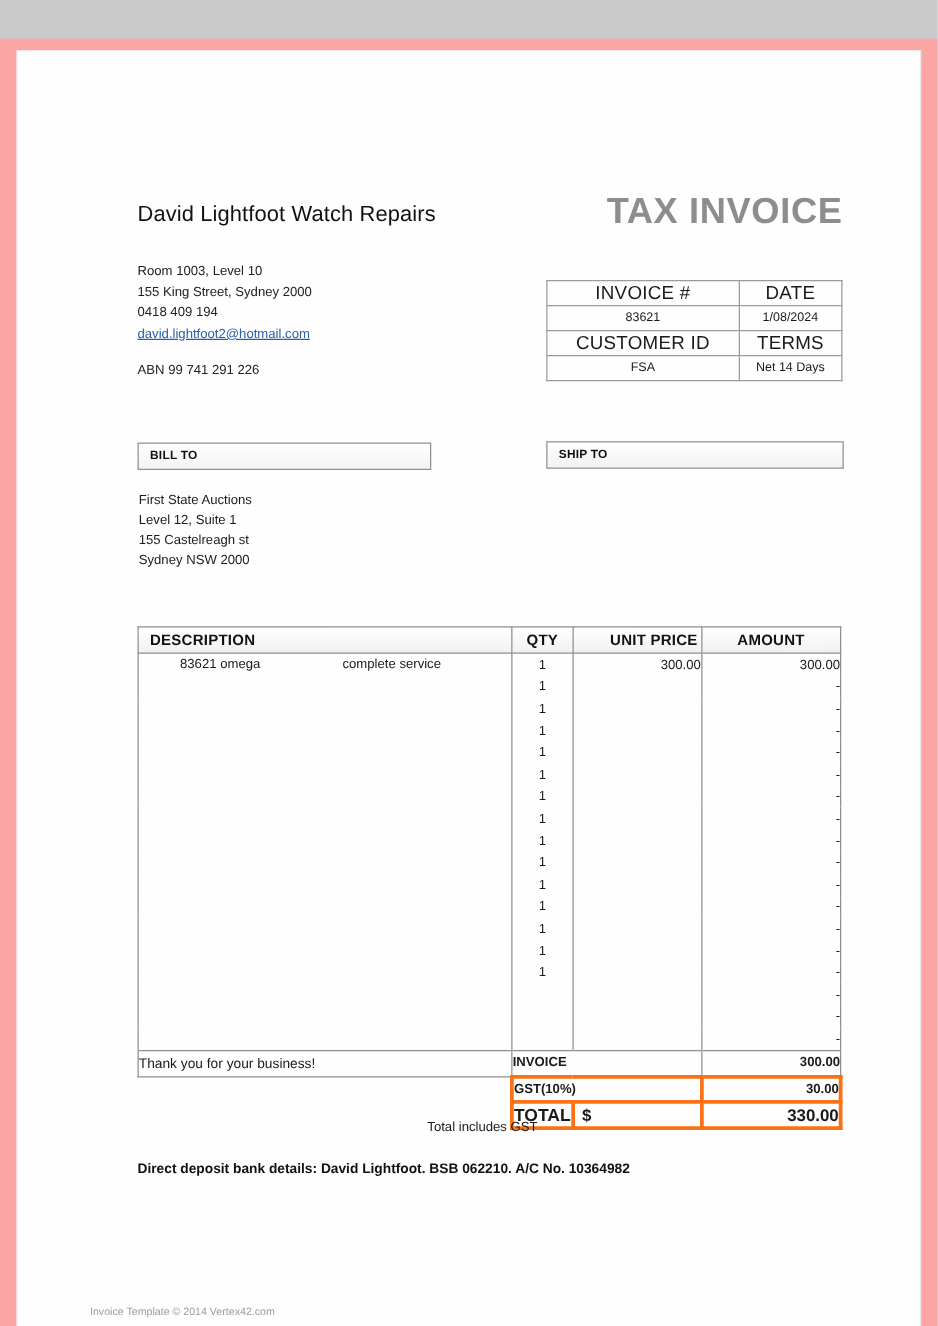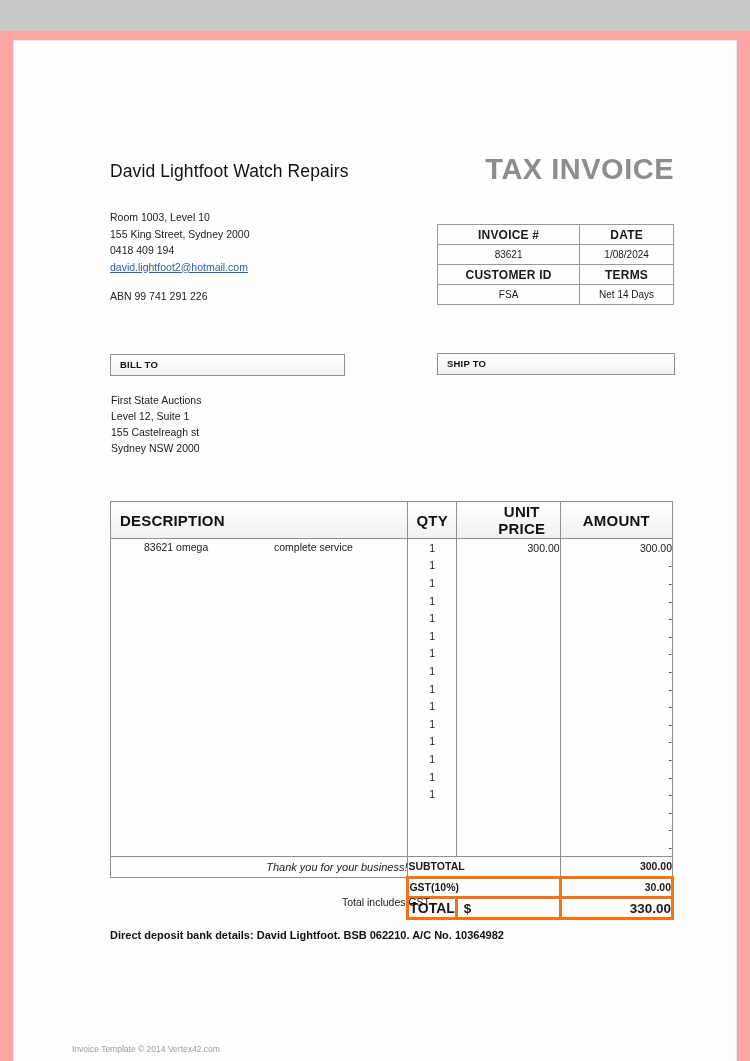--- a/index.html
+++ b/index.html
@@ -80,22 +80,22 @@
   }
   .meta td {
     border: 1px solid #9a9a9a;
     height: 19px;
     text-align: center;
     vertical-align: middle;
     color: #1a1a1a;
     padding: 0 2px;
   }
   .meta td.hd {
-    font-weight: bold;
-    font-size: 12px;
+    font-weight: normal;
+    font-size: 15px;
     letter-spacing: .2px;
   }
 
   
   .party-box {
     position: absolute;
     border: 1px solid #8f8f8f;
     height: 20px;
     background: linear-gradient(#ffffff, #f2f2f2);
   }
@@ -124,21 +124,21 @@
     position: absolute;
     left: 96px;
     top: 460px;
     width: 564px;
     border-collapse: collapse;
     font-size: 10.5px;
   }
   .items th {
     border: 1px solid #8f8f8f;
     background: linear-gradient(#ffffff, #f1f1f1);
-    font-size: 15px;
+    font-size: 12px;
     height: 18px;
     color: #111;
     letter-spacing: .2px;
   }
   .items th.desc { text-align: left; padding-left: 9px; width: 328px; }
   .items th.qty  { width: 29px; text-align: center; }
   .items th.unit { width: 80px; text-align: center; padding-left: 28px; }
   .items th.amt  { width: 119px; text-align: center; }
   .items td {
     border-left: 1px solid #8f8f8f;
@@ -164,22 +164,21 @@
   .cell-unit { text-align: right; padding-right: 6px; }
   .cell-amt  { text-align: right; padding-right: 6px; }
 
   
   .thanks-row td {
     border-top: 1px solid #8f8f8f;
     border-bottom: 1px solid #8f8f8f;
     height: 19px;
   }
   .thanks {
-    text-align: right;
-    font-style: italic;
+    text-align: left;
     font-size: 11px;
     color: #111;
   }
   .sum-label {
     font-weight: bold;
     font-size: 10.5px;
     padding-left: 8px;
     text-align: left;
   }
   .sum-value {
@@ -397,21 +396,21 @@
           <tr>
             <td class="cell-desc"></td>
             <td class="cell-qty"></td>
             <td class="cell-unit"></td>
             <td class="cell-amt">-</td>
           </tr>
         </tbody>
       <tfoot>
         <tr class="thanks-row">
           <td class="thanks">Thank you for your business!</td>
-          <td class="sum-label" colspan="2">SUBTOTAL</td>
+          <td class="sum-label" colspan="2">INVOICE</td>
           <td class="sum-value">300.00</td>
         </tr>
         <tr class="bordered-all">
           <td style="border:none;"></td>
           <td class="sum-label" colspan="2">GST(10%)</td>
           <td class="sum-value">30.00</td>
         </tr>
         <tr class="bordered-all">
           <td style="border:none;"></td>
           <td class="total-label">TOTAL</td>

